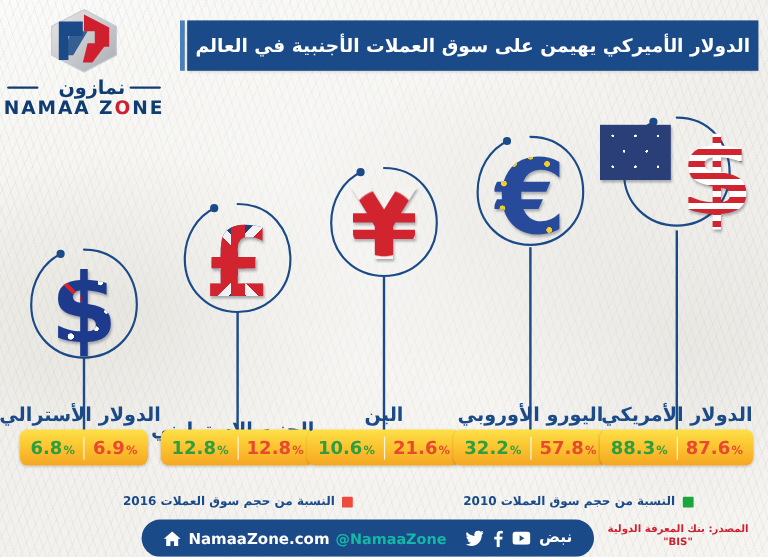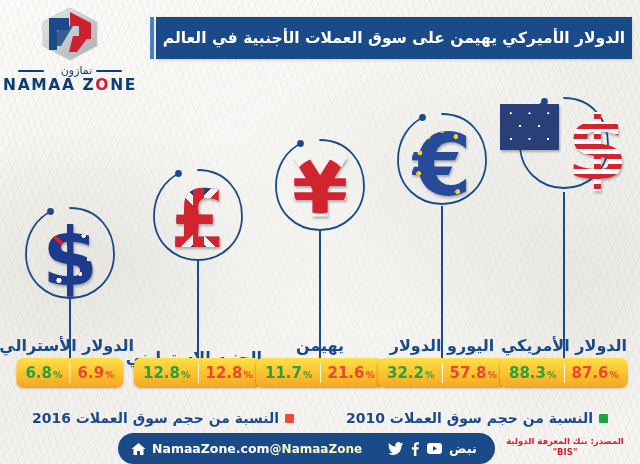--- a/index.html
+++ b/index.html
@@ -33,21 +33,21 @@
     position:absolute; left:0; top:6px; width:140px; text-align:center;
     direction:rtl;
   }
   #logo-mark{ width:62px; height:56px; margin:0 auto; display:block; }
   #logo-rule-wrap{
     display:flex; align-items:center; justify-content:center; gap:4px;
     margin-top:3px;
   }
   .logo-rule{ height:2px; width:26px; background:#0f3d73; border-radius:2px; }
   #logo-ar{
-    font-size:11px; font-weight:400; color:#0f3d73; letter-spacing:.5px;
+    font-size:16px; font-weight:700; color:#0f3d73; letter-spacing:.5px;
     line-height:1;
     margin-left:13px;
   }
   #logo-en{
     font-size:15.5px; font-weight:700; color:#0f3d73; letter-spacing:1.6px;
     margin-top:2px; line-height:1; direction:ltr;
   }
   #logo-en .o-red{ color:#d0202f; }
   #logo-tag{
     font-size:10px; color:#0f3d73; margin-top:2px; line-height:1; font-weight:600;
@@ -179,36 +179,36 @@
   }
 
   
   #legend{
     position:absolute; left:0; top:406px; width:640px; height:24px;
     display:flex; align-items:center; justify-content:center; gap:52px;
     direction:rtl;
   }
   .legend-item{ display:flex; align-items:center; gap:6px; }
   .legend-swatch{ width:9px; height:9px; border-radius:1px; }
-  .legend-text{ font-size:14px; color:#1b4a88; font-weight:700; white-space:nowrap; }
+  .legend-text{ font-size:10px; color:#1b4a88; font-weight:700; white-space:nowrap;margin-left:40px; }
 
   
   #footer{ position:absolute; left:0; top:430px; width:640px; height:34px; }
   #footer-bar{
     position:absolute; right:145px; left:118px; top:3px; height:31px;
     background:#1b4a88;
     border-top-left-radius:16px; border-bottom-left-radius:16px;
     border-top-right-radius:16px; border-bottom-right-radius:16px;
     display:flex; align-items:center; justify-content:space-between;
     padding:0 18px; direction:rtl;
   }
   #social-left{ display:flex; align-items:center; gap:7px; direction:rtl; }
   #nabd{ color:#fff; font-size:13px; font-weight:700; }
   .sicon{ display:flex; align-items:center; }
-  #handle{ color:#fef9c3; font-size:12px; font-weight:600; direction:ltr; margin-right:19px; }
+  #handle{ color:#14b8a6; font-size:12px; font-weight:600; direction:ltr; margin-right:9px; }
   #site-group{ display:flex; align-items:center; gap:6px; direction:ltr; }
   #site-text{ color:#fff; font-size:12.5px; font-weight:700; }
 
   #source{
     position:absolute; right:6px; top:6px; width:138px; text-align:center;
     color:#d0202f; font-size:8.5px; font-weight:700; line-height:1.35;
   }
 </style>
 </head>
 <body>
@@ -303,45 +303,45 @@
   <div class="currency-col" style="left:256px;">
     <div class="balloon" style="top:38px;">
       <svg width="128" height="104" viewBox="0 0 128 104">
         <path d="M64 6 C92 6 108 28 108 52 C108 78 88 96 64 96 C40 96 20 78 20 52 C20 33 30 16 46 9" fill="none" stroke="#1b4a88" stroke-width="1.8" stroke-linecap="round"></path>
         <circle cx="44.5" cy="9.5" r="3.4" fill="#1b4a88"></circle>
       </svg>
     </div>
     <div class="glyph flag-jpy" style="top:52px; font-size:82px;">¥</div>
     <div class="stem" style="top:134px; height:143px;"></div>
     <div class="base" style="top:276px;"></div>
-    <div class="cur-label" style="top:240px;">يهيمن</div>
+    <div class="cur-label" style="top:240px;">الين</div>
     <div class="pill" style="top:262px;">
       <span class="val v-2016">
           <span>21.6</span>
           <span class="pct">%</span>
         </span>
       <span class="divider"></span>
       <span class="val v-2019">
-          <span>11.7</span>
+          <span>10.6</span>
           <span class="pct">%</span>
         </span>
     </div>
   </div>
 
   <div class="currency-col" style="left:378px;">
     <div class="balloon" style="top:12px;">
       <svg width="128" height="104" viewBox="0 0 128 104">
         <path d="M64 6 C92 6 108 28 108 52 C108 78 88 96 64 96 C40 96 20 78 20 52 C20 33 30 16 46 9" fill="none" stroke="#1b4a88" stroke-width="1.8" stroke-linecap="round"></path>
         <circle cx="44.5" cy="9.5" r="3.4" fill="#1b4a88"></circle>
       </svg>
     </div>
     <div class="glyph flag-eu" style="top:26px; font-size:86px;">€</div>
     <div class="stem" style="top:110px; height:167px;"></div>
     <div class="base" style="top:276px;"></div>
-    <div class="cur-label" style="top:240px;">اليورو الدولار</div>
+    <div class="cur-label" style="top:240px;">اليورو الأوروبي</div>
     <div class="pill" style="top:262px;">
       <span class="val v-2016">
           <span>57.8</span>
           <span class="pct">%</span>
         </span>
       <span class="divider"></span>
       <span class="val v-2019">
           <span>32.2</span>
           <span class="pct">%</span>
         </span>

